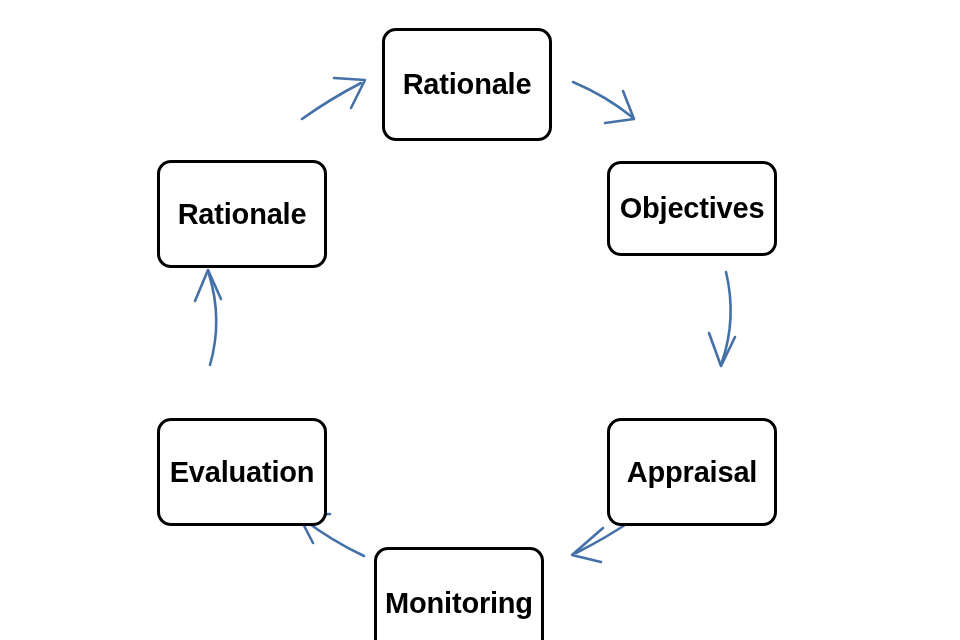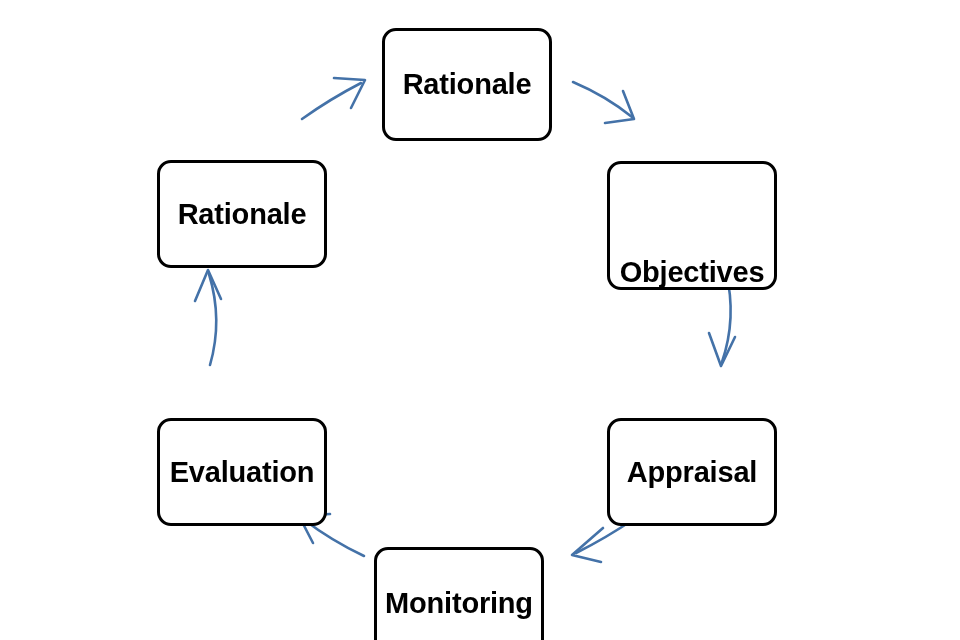--- a/index.html
+++ b/index.html
@@ -93,21 +93,21 @@
     <g>
       <path class="flow-arrow" stroke="#4472a8" d="M 302 119 Q 330 99 361 83"></path>
       <path class="arrow-head" stroke="#4472a8" d="M 334 78 L 365 80 L 351 108"></path>
     </g>
   </svg>
 
   <div class="node-box" style="left:382px; top:3px; width:170px; height:113px;">
     <span class="node-label">Rationale</span>
   </div>
 
-  <div class="node-box" style="left:607px; top:136px; width:170px; height:129px;align-items:flex-end;">
+  <div class="node-box" style="left:607px; top:136px; width:170px; height:95px;">
     <span class="node-label">Objectives</span>
   </div>
 
   <div class="node-box" style="left:607px; top:393px; width:170px; height:108px;">
     <span class="node-label">Appraisal</span>
   </div>
 
   <div class="node-box" style="left:374px; top:522px; width:170px; height:113px;">
     <span class="node-label">Monitoring</span>
   </div>

